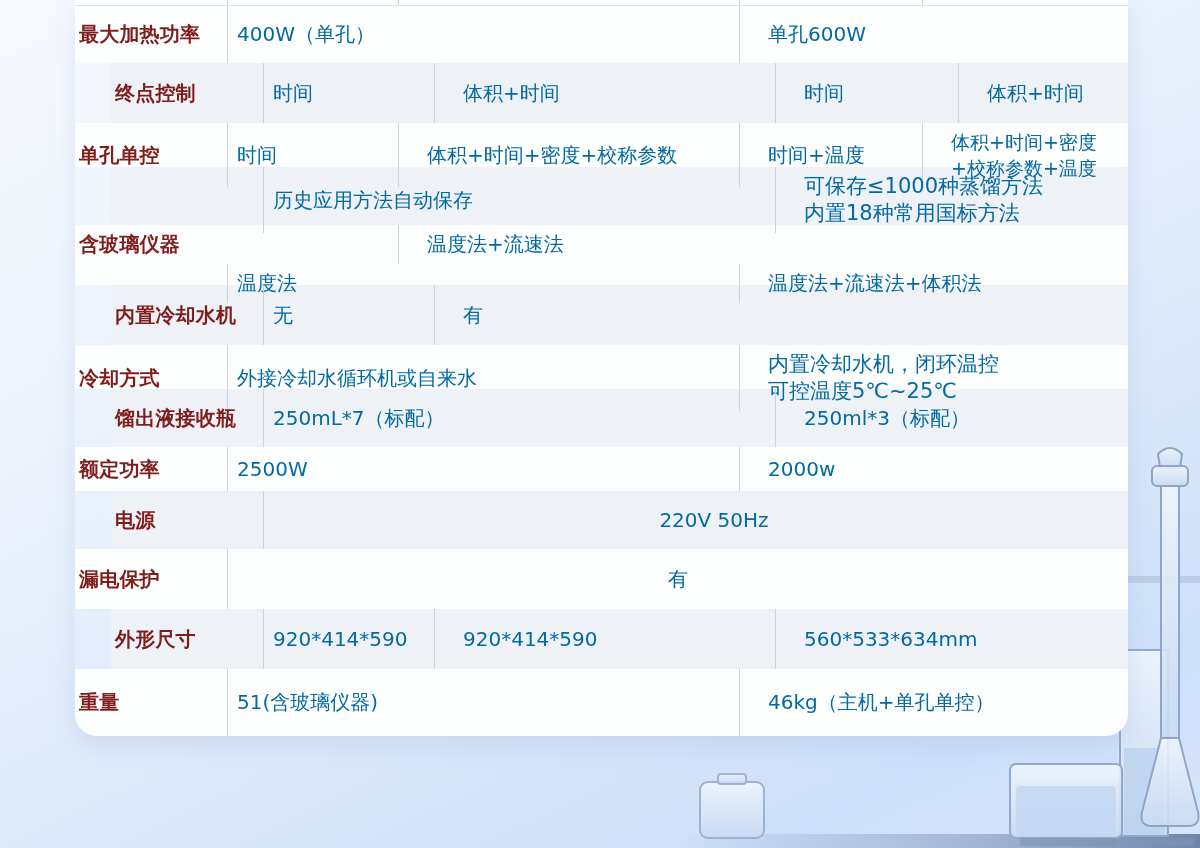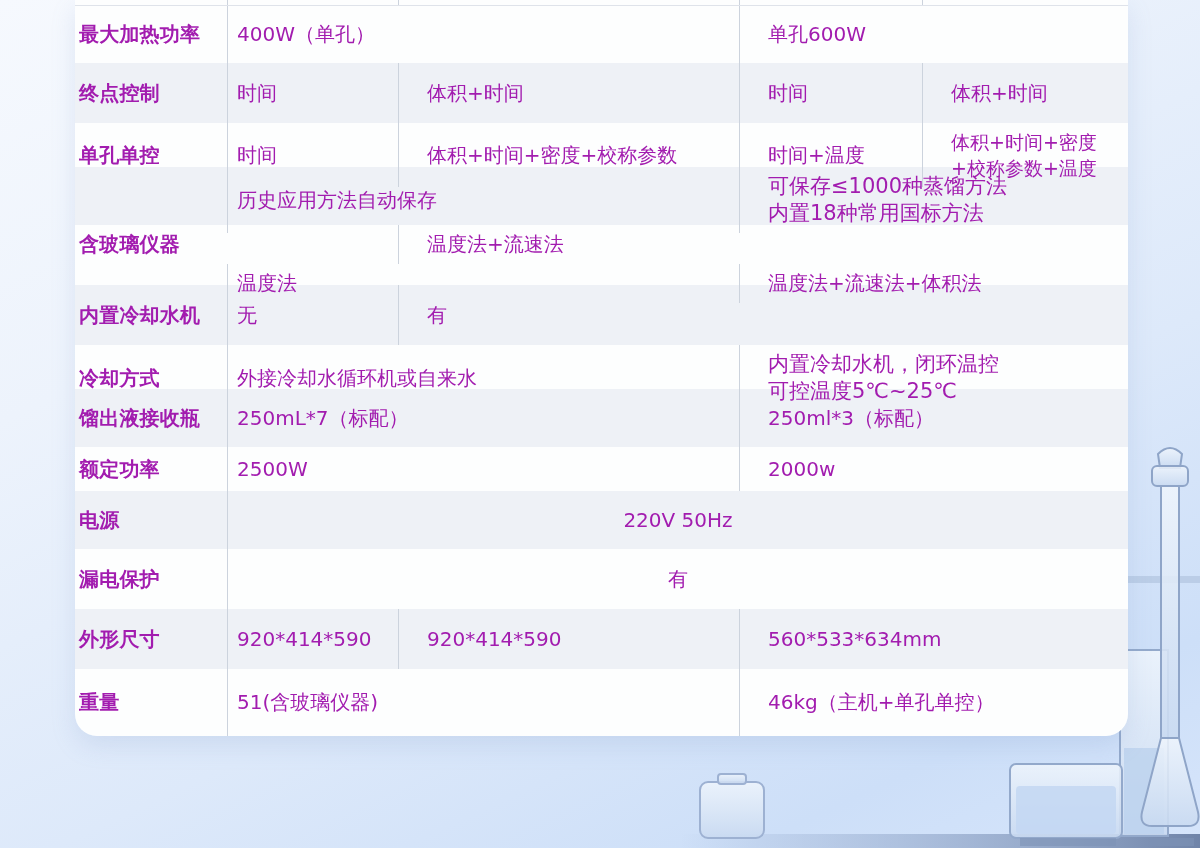--- a/index.html
+++ b/index.html
@@ -16,26 +16,26 @@
     position:absolute; left:75px; top:0; width:1053px;
     border-radius:0 0 22px 22px; overflow:hidden; z-index:5;
     box-shadow:0 10px 24px rgba(120,150,200,.18);
   }
   .row {
     display:grid;
     grid-template-columns:152px 171px 341px 183px 206px;
     align-items:stretch;
   }
   .r-white { background:#fdfefe; }
-  .r-gray  { background:#eef1f6; }
+  .r-gray  { background:#eef1f6;margin-left:36px; }
   .sliver  { height:6px; background:#fdfefe; border-bottom:1px solid #dfe3ea; }
 
   .c { display:flex; align-items:center; padding:6px 10px 6px 28px;
-       font-size:20px; color:#a21caf; line-height:27px; }
-  .lab { padding-left:4px; font-weight:bold; color:#a21caf; font-size:20px;
+       font-size:20px; color:#0369a1; line-height:27px; }
+  .lab { padding-left:4px; font-weight:bold; color:#7f1d1d; font-size:20px;
          grid-column:1; letter-spacing:.2px; }
   .pl9 { padding-left:9px; }
   .bl  { border-left:1px solid #ccd3dd; }
   .ml  { white-space:pre-line; font-size:21px; line-height:27px; }
   .wrap{ font-size:19px; line-height:26px; padding-right:4px; }
   .center { justify-content:center; padding-left:10px; }
 
   .ca1{grid-column:2;} .ca2{grid-column:3;} .cb1{grid-column:4;} .cb2{grid-column:5;}
   .cA {grid-column:2/4;} .cB {grid-column:4/6;}
   .cRest{grid-column:3/6;} .cFull{grid-column:2/6;}

